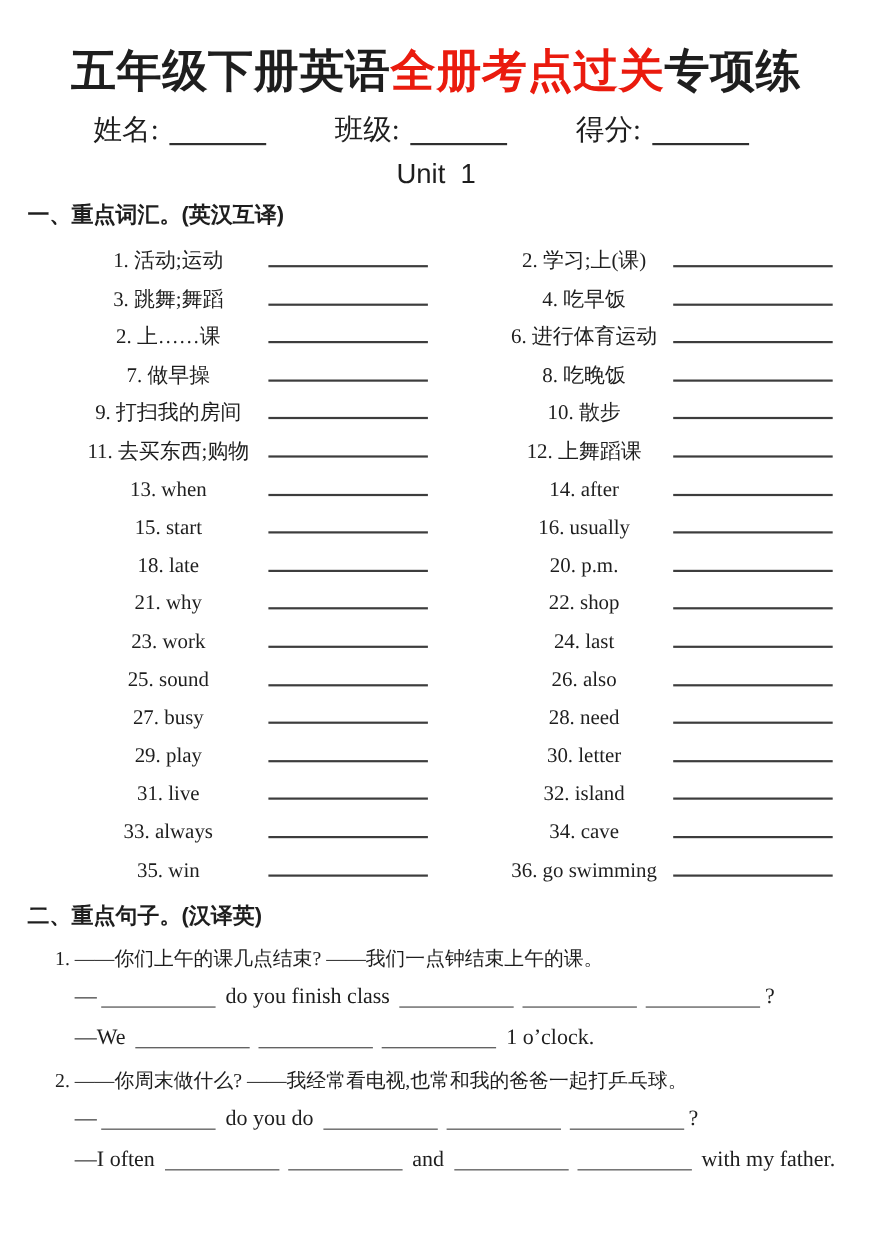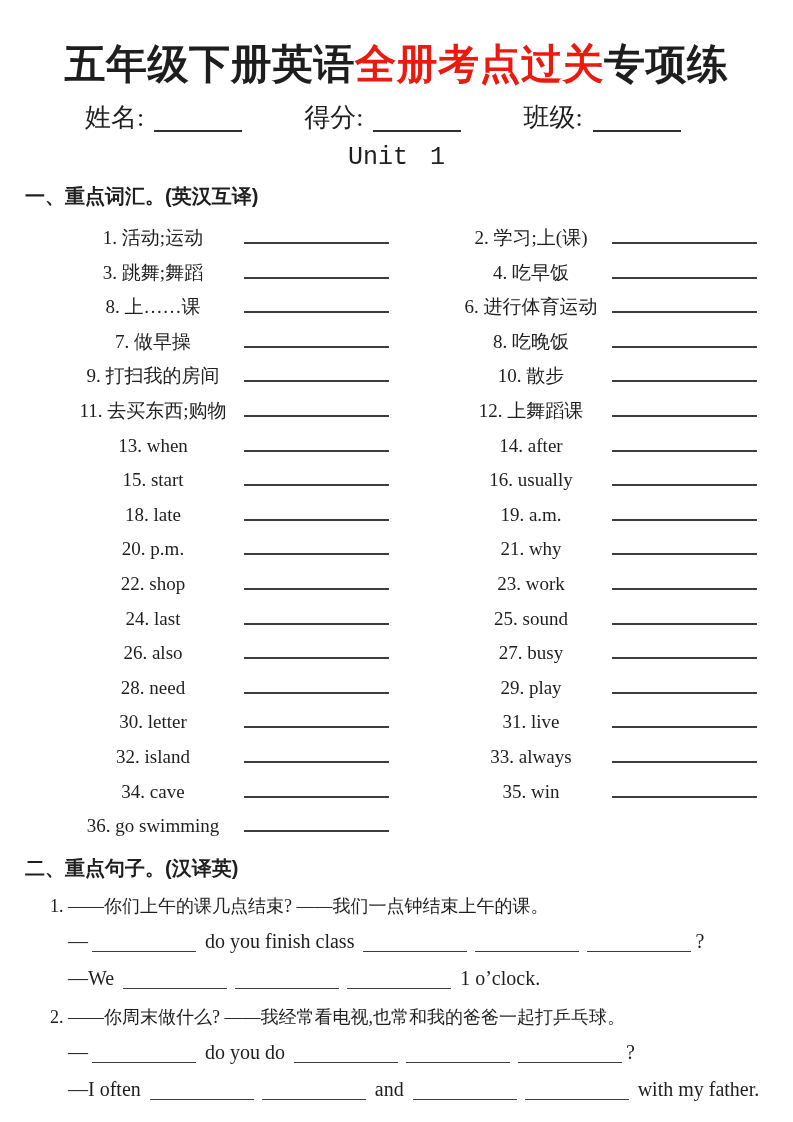--- a/index.html
+++ b/index.html
@@ -37,21 +37,21 @@
     display:inline-block;
     width:88px; height:1em;
     border-bottom:2px solid #2f2f2f;
     vertical-align:-6px;
     margin-left:10px;
   }
   
   .unit {
     margin-top:12px;
     text-align:center;
-    font-family:Liberation Mono, monospace;
+    font-family:Liberation Sans, sans-serif;
     font-size:25px;
     line-height:28px;
     word-spacing:7px;
   }
   
   .sec-heading {
     margin:13px 0 0 25px;
     font-family:Liberation Sans, sans-serif;
     font-weight:bold;
     font-size:20px;
@@ -106,25 +106,25 @@
 
   <div class="title">
     <span>五年级下册英语</span><span class="red" style="color: rgb(234, 27, 14);">全册考点过关</span><span>专项练</span>
   </div>
 
   <div class="meta">
     <span class="meta-group">
       <span>姓名:</span><span class="meta-blank"></span>
     </span>
     <span class="meta-group">
+      <span>班级:</span><span class="meta-blank"></span>
+    </span>
+    <span class="meta-group">
       <span>得分:</span><span class="meta-blank"></span>
     </span>
-    <span class="meta-group">
-      <span>班级:</span><span class="meta-blank"></span>
-    </span>
   </div>
 
   <div class="unit">Unit 1</div>
 
   <div class="sec-heading">一、重点词汇。(英汉互译)</div>
 
   <div class="vocab-grid">
     <div class="vocab-cell">
       <span class="vocab-label">1. 活动;运动</span>
       <span class="blank vblank"></span>
@@ -139,21 +139,21 @@
       <span class="vocab-label">3. 跳舞;舞蹈</span>
       <span class="blank vblank"></span>
     </div>
 
     <div class="vocab-cell">
       <span class="vocab-label">4. 吃早饭</span>
       <span class="blank vblank"></span>
     </div>
 
     <div class="vocab-cell">
-      <span class="vocab-label">8. 上……课</span>
+      <span class="vocab-label">2. 上……课</span>
       <span class="blank vblank"></span>
     </div>
 
     <div class="vocab-cell">
       <span class="vocab-label">6. 进行体育运动</span>
       <span class="blank vblank"></span>
     </div>
 
     <div class="vocab-cell">
       <span class="vocab-label">7. 做早操</span>
@@ -204,24 +204,20 @@
       <span class="vocab-label">16. usually</span>
       <span class="blank vblank"></span>
     </div>
 
 
     <div class="vocab-cell">
       <span class="vocab-label">18. late</span>
       <span class="blank vblank"></span>
     </div>
 
-    <div class="vocab-cell">
-      <span class="vocab-label">19. a.m.</span>
-      <span class="blank vblank"></span>
-    </div>
 
     <div class="vocab-cell">
       <span class="vocab-label">20. p.m.</span>
       <span class="blank vblank"></span>
     </div>
 
     <div class="vocab-cell">
       <span class="vocab-label">21. why</span>
       <span class="blank vblank"></span>
     </div>

